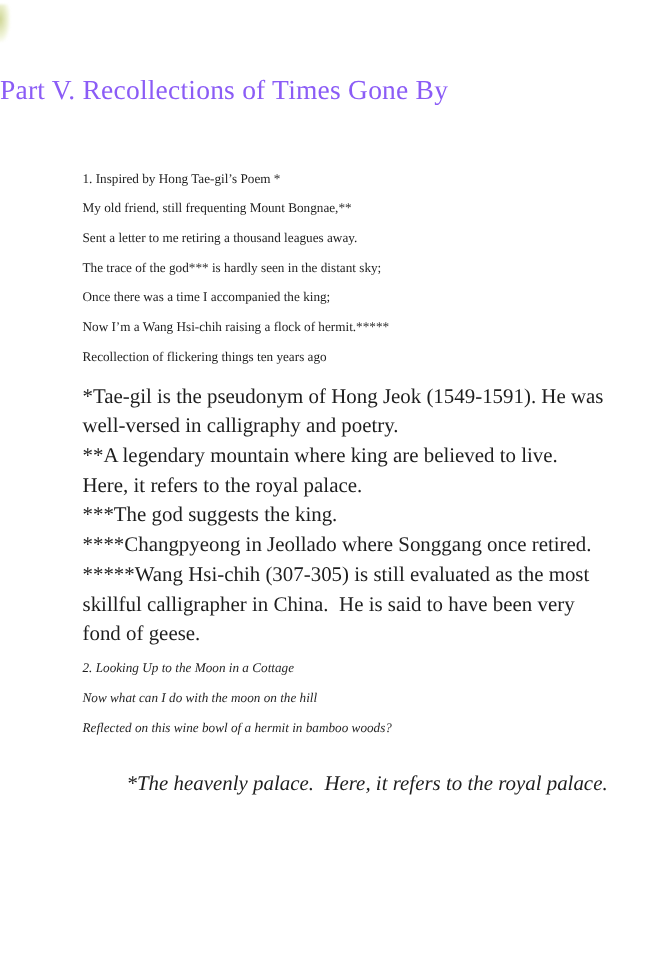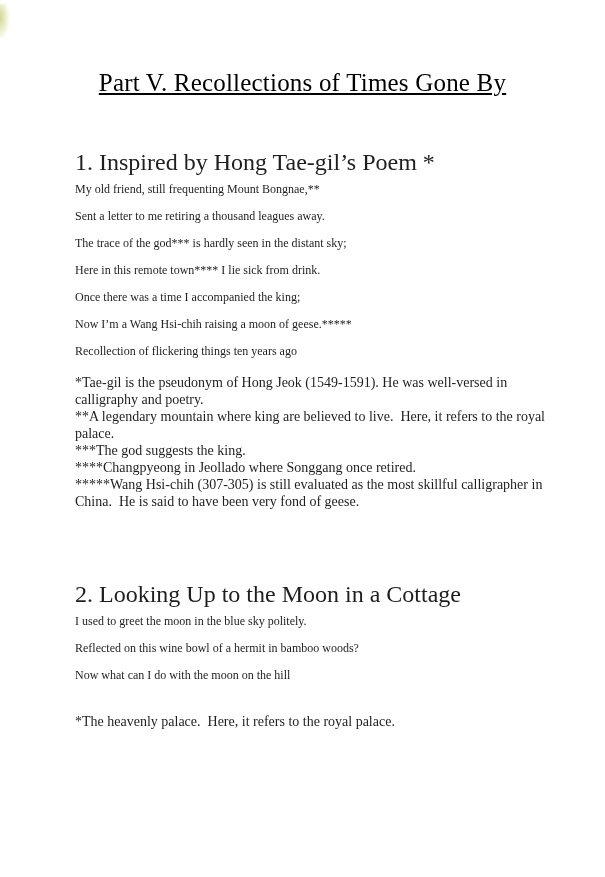--- a/index.html
+++ b/index.html
@@ -27,85 +27,82 @@
       rgba(214, 224, 150, 0.35) 55%,
       rgba(255, 255, 255, 0) 78%);
     filter: blur(1px);
   }
   .title {
     position: absolute;
     top: 69px;
     left: 0;
     width: 100%;
     margin: 0;
-    text-align: center;
+    text-align: left;
     font-size: 25px;
     font-weight: 400;
     letter-spacing: 0.2px;
-    color: #000000;
-    text-decoration: underline;
+    color: #8b5cf6;
   }
   .poem-section {
     position: absolute;
     left: 75px;
     width: 480px;
   }
   .section-1 { top: 149px; }
-  .section-2 { top: 581px; }
+  .section-2 { top: 594px; font-style: italic; }
   .poem-heading {
     margin: 0;
-    font-size: 24px;
+    font-size: 12px;
     font-weight: 400;
     line-height: 27px;
     white-space: pre-wrap;
   }
   .poem-line {
     font-size: 12px;
     line-height: 27px;
     white-space: pre-wrap;
   }
   .footnotes { margin-top: 9px; }
-  .section-2 .footnotes { margin-top: 24px; }
+  .section-2 .footnotes { margin-top: 24px; margin-left: 40px; }
   .footnote {
     margin: 0;
-    font-size: 14px;
-    line-height: 17px;
+    font-size: 19px;
+    line-height: 27px;
     white-space: pre-wrap;
   }
 </style>
 </head>
 <body>
 
 <div class="page">
 
   <div class="corner-smudge"></div>
 
   <h1 class="title">Part V. Recollections of Times Gone By</h1>
 
   <section class="poem-section section-1">
     <h2 class="poem-heading">1. Inspired by Hong Tae-gil’s Poem *</h2>
     <div class="poem-line">My old friend, still frequenting Mount Bongnae,**</div>
     <div class="poem-line">Sent a letter to me retiring a thousand leagues away.</div>
     <div class="poem-line">The trace of the god*** is hardly seen in the distant sky;</div>
-    <div class="poem-line">Here in this remote town**** I lie sick from drink.</div>
     <div class="poem-line">Once there was a time I accompanied the king;</div>
-    <div class="poem-line">Now I’m a Wang Hsi-chih raising a moon of geese.*****</div>
+    <div class="poem-line">Now I’m a Wang Hsi-chih raising a flock of hermit.*****</div>
     <div class="poem-line">Recollection of flickering things ten years ago</div>
     <div class="footnotes">
       <p class="footnote">*Tae-gil is the pseudonym of Hong Jeok (1549-1591). He was well-versed in calligraphy and poetry.</p>
       <p class="footnote">**A legendary mountain where king are believed to live.  Here, it refers to the royal palace.</p>
       <p class="footnote">***The god suggests the king.</p>
       <p class="footnote">****Changpyeong in Jeollado where Songgang once retired.</p>
       <p class="footnote">*****Wang Hsi-chih (307-305) is still evaluated as the most skillful calligrapher in China.  He is said to have been very fond of geese.</p>
     </div>
   </section>
 
   <section class="poem-section section-2">
     <h2 class="poem-heading">2. Looking Up to the Moon in a Cottage</h2>
-    <div class="poem-line">I used to greet the moon in the blue sky politely.</div>
+    <div class="poem-line">Now what can I do with the moon on the hill</div>
     <div class="poem-line">Reflected on this wine bowl of a hermit in bamboo woods?</div>
-    <div class="poem-line">Now what can I do with the moon on the hill</div>
     <div class="footnotes">
       <p class="footnote">*The heavenly palace.  Here, it refers to the royal palace.</p>
     </div>
   </section>
 
 </div>
 
 </body></html>

